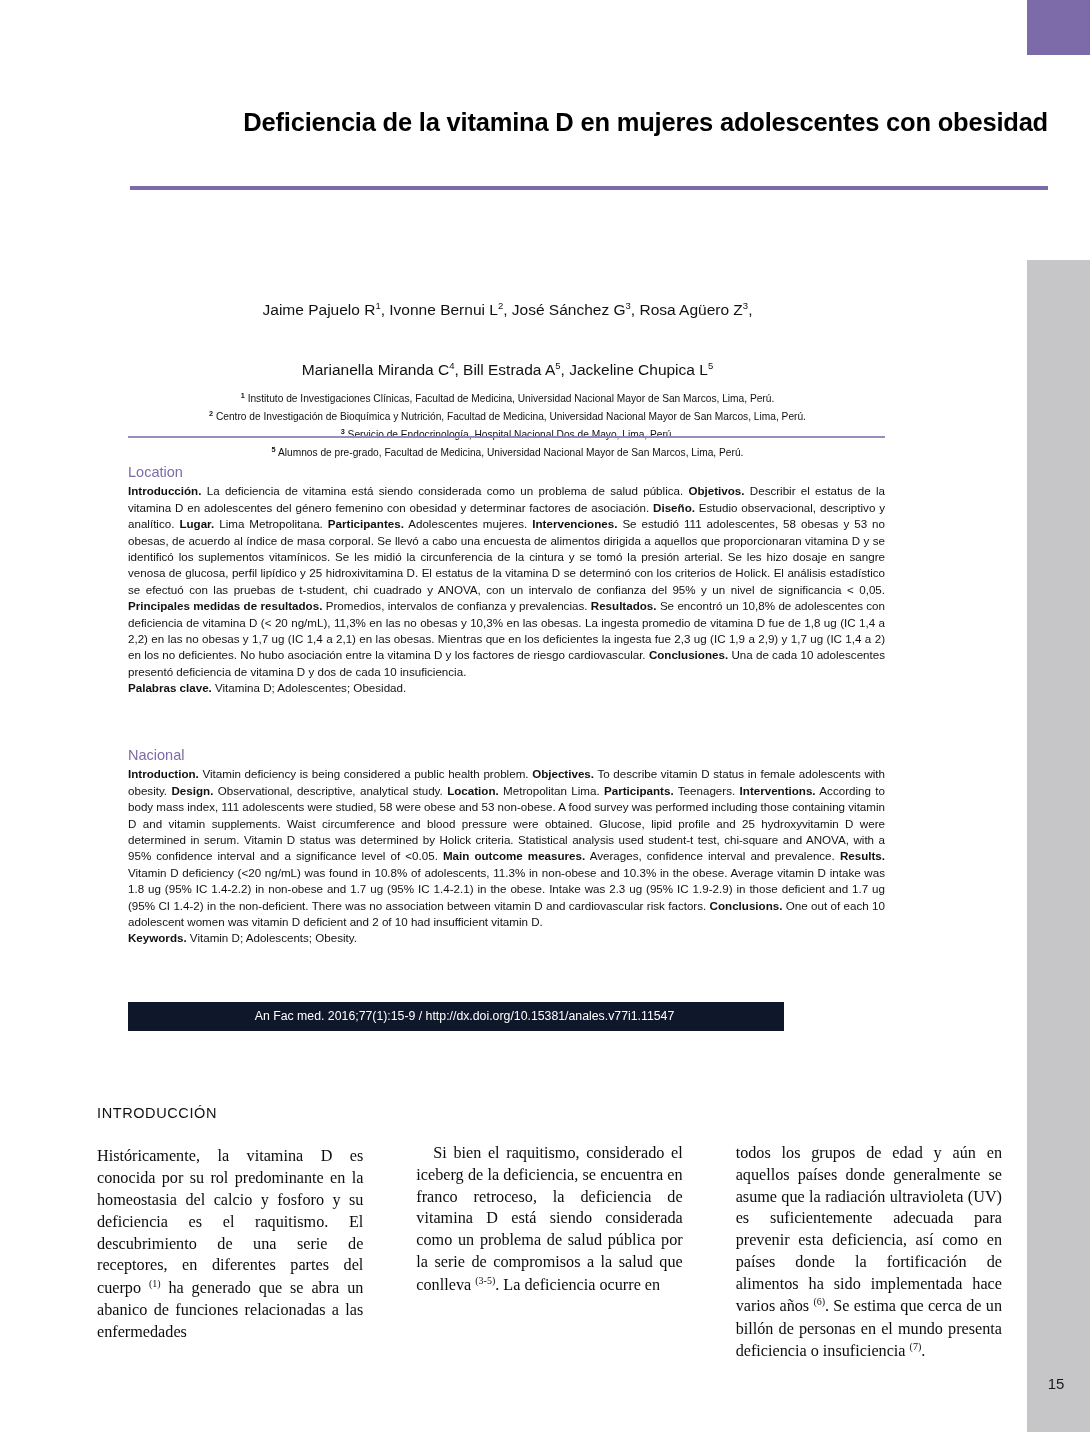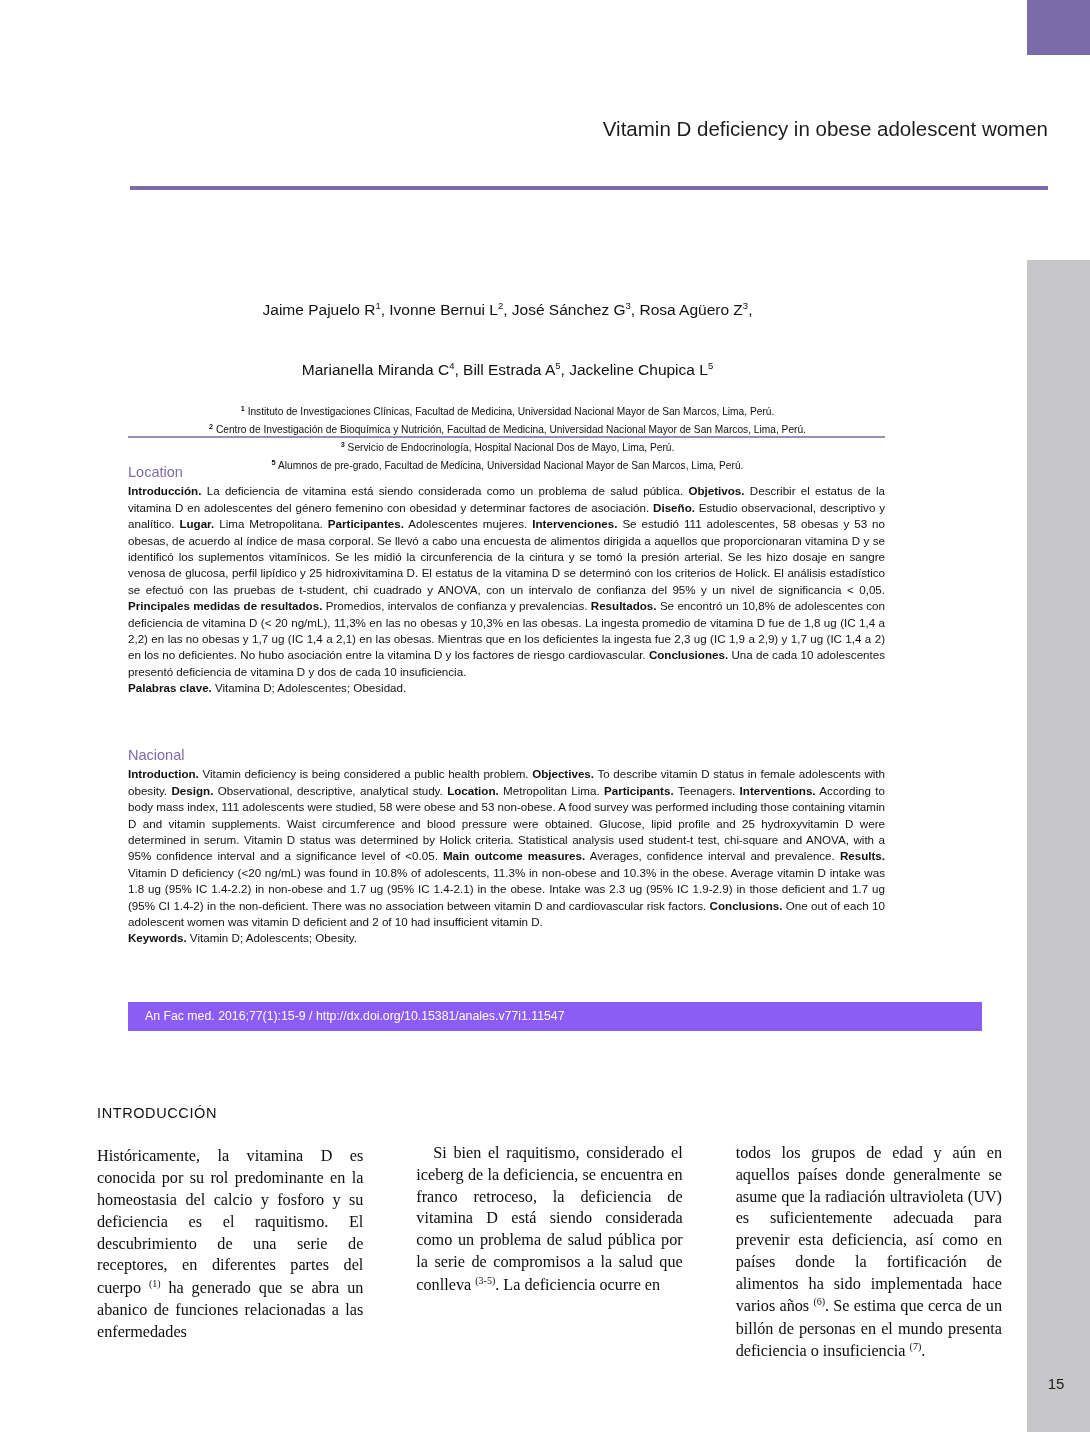--- a/index.html
+++ b/index.html
@@ -87,21 +87,21 @@
     font-size: 15.5px;
     color: #111111;
     line-height: 1.55;
     margin-top: 36px;
   }
   .author-line sup {
     font-size: 9.5px;
     vertical-align: super;
   }
   .affiliations {
-    margin-top: 21px;
+    margin-top: 8px;
   }
   .affil-line {
     font-size: 10.2px;
     color: #111111;
     line-height: 1.62;
     text-align: center;
   }
   .affil-line sup {
     font-size: 7.3px;
     vertical-align: super;
@@ -145,29 +145,30 @@
     line-height: 1.42;
     color: #111111;
   }
   .abs-keywords b { font-weight: bold; }
 
   
   .citation-bar {
     position: absolute;
     left: 128px;
     top: 1002px;
-    width: 854px;
+    width: 656px;
     height: 29px;
-    background: #8b5cf6;
+    background: #0f172a;
     color: #ffffff;
     font-size: 12.3px;
     line-height: 29px;
     padding-left: 17px;
     box-sizing: border-box;
     white-space: nowrap;
+    text-align: center;
   }
 
   
   .columns {
     position: absolute;
     left: 97px;
     top: 1105px;
     width: 905px;
     display: flex;
     gap: 53px;
@@ -199,21 +200,21 @@
   .spacer-head { height: 38px; }
 </style>
 </head>
 <body>
 
 <div class="corner-block"></div>
 <div class="side-gray-bar"></div>
 <div class="page-number">15</div>
 
 <div class="title-area">
-  <div class="title-en">Vitamin D deficiency in obese adolescent women</div>
+  <div class="title-es">Deficiencia de la vitamina D en mujeres adolescentes con obesidad</div>
 </div>
 <div class="rule-title"></div>
 
 <div class="authors">
   <div class="author-line" id="author-line-1">Jaime Pajuelo R<sup>1</sup>, Ivonne Bernui L<sup>2</sup>, José Sánchez G<sup>3</sup>, Rosa Agüero Z<sup>3</sup>,</div>
   <div class="author-line" id="author-line-2">Marianella Miranda C<sup>4</sup>, Bill Estrada A<sup>5</sup>, Jackeline Chupica L<sup>5</sup></div>
   <div class="affiliations" id="affiliation-list">
       <div class="affil-line"><sup>1</sup> Instituto de Investigaciones Clínicas, Facultad de Medicina, Universidad Nacional Mayor de San Marcos, Lima, Perú.</div>
       <div class="affil-line"><sup>2</sup> Centro de Investigación de Bioquímica y Nutrición, Facultad de Medicina, Universidad Nacional Mayor de San Marcos, Lima, Perú.</div>
       <div class="affil-line"><sup>3</sup> Servicio de Endocrinología, Hospital Nacional Dos de Mayo, Lima, Perú.</div>

